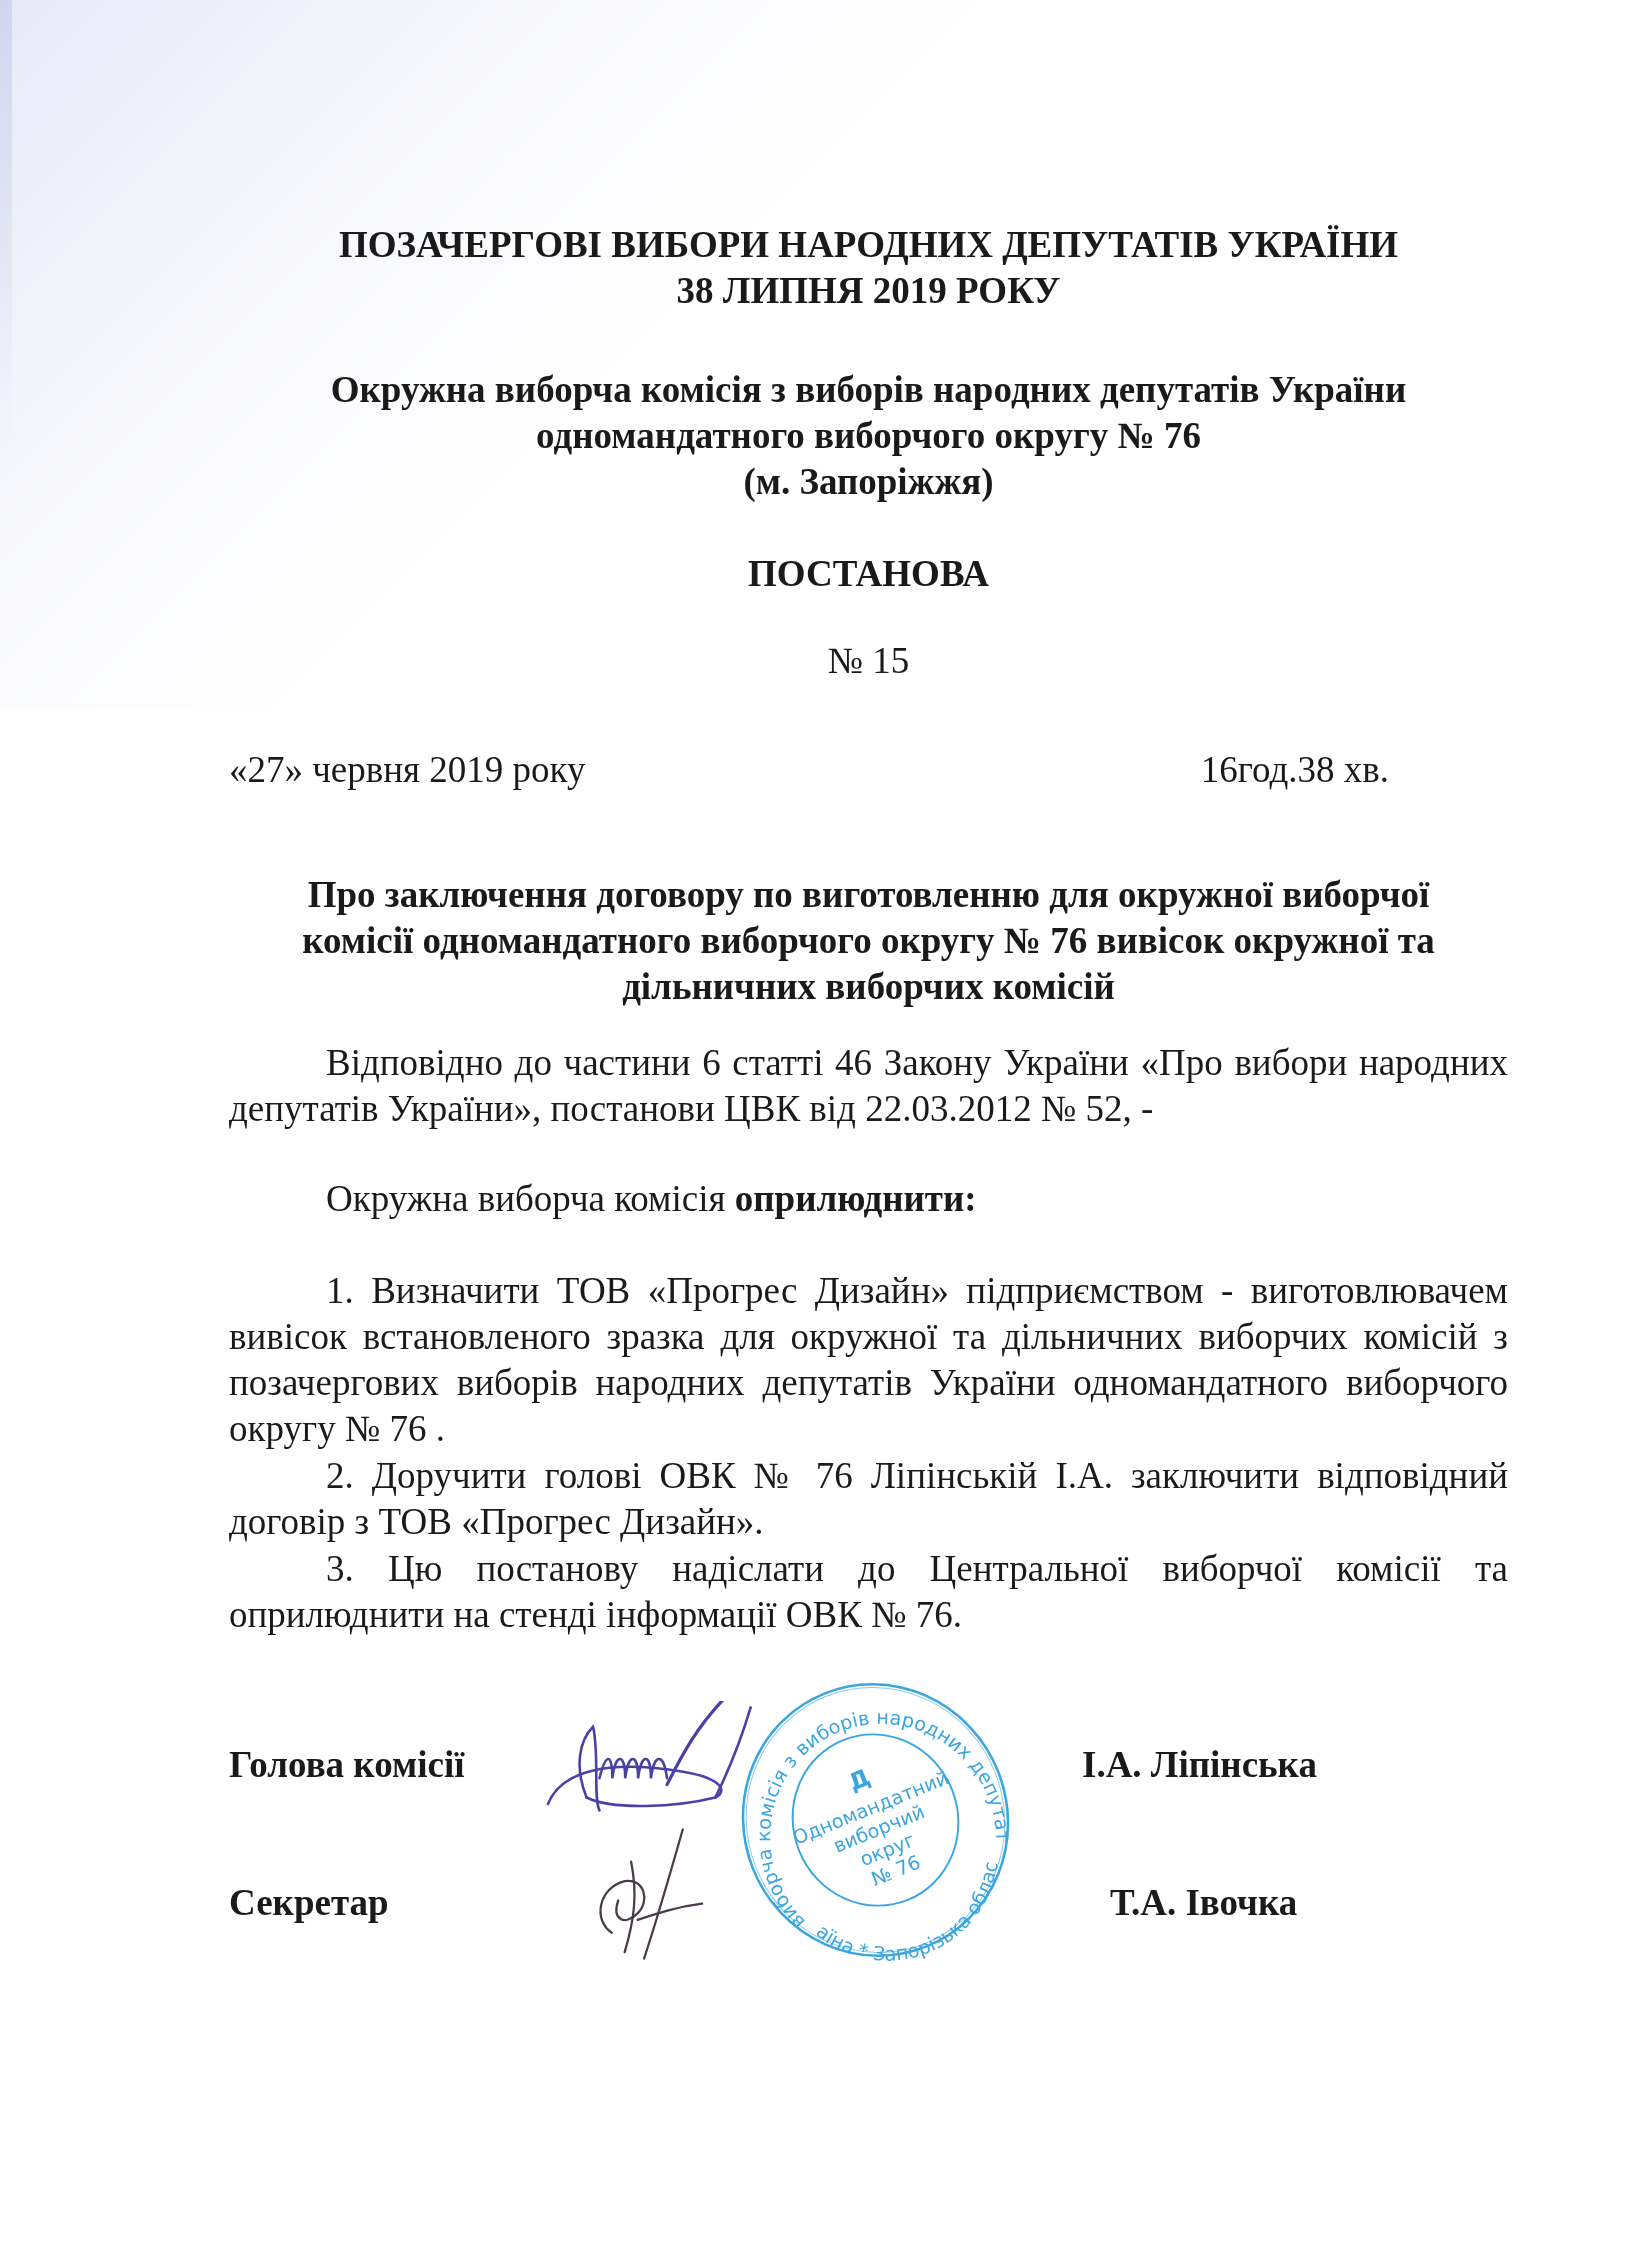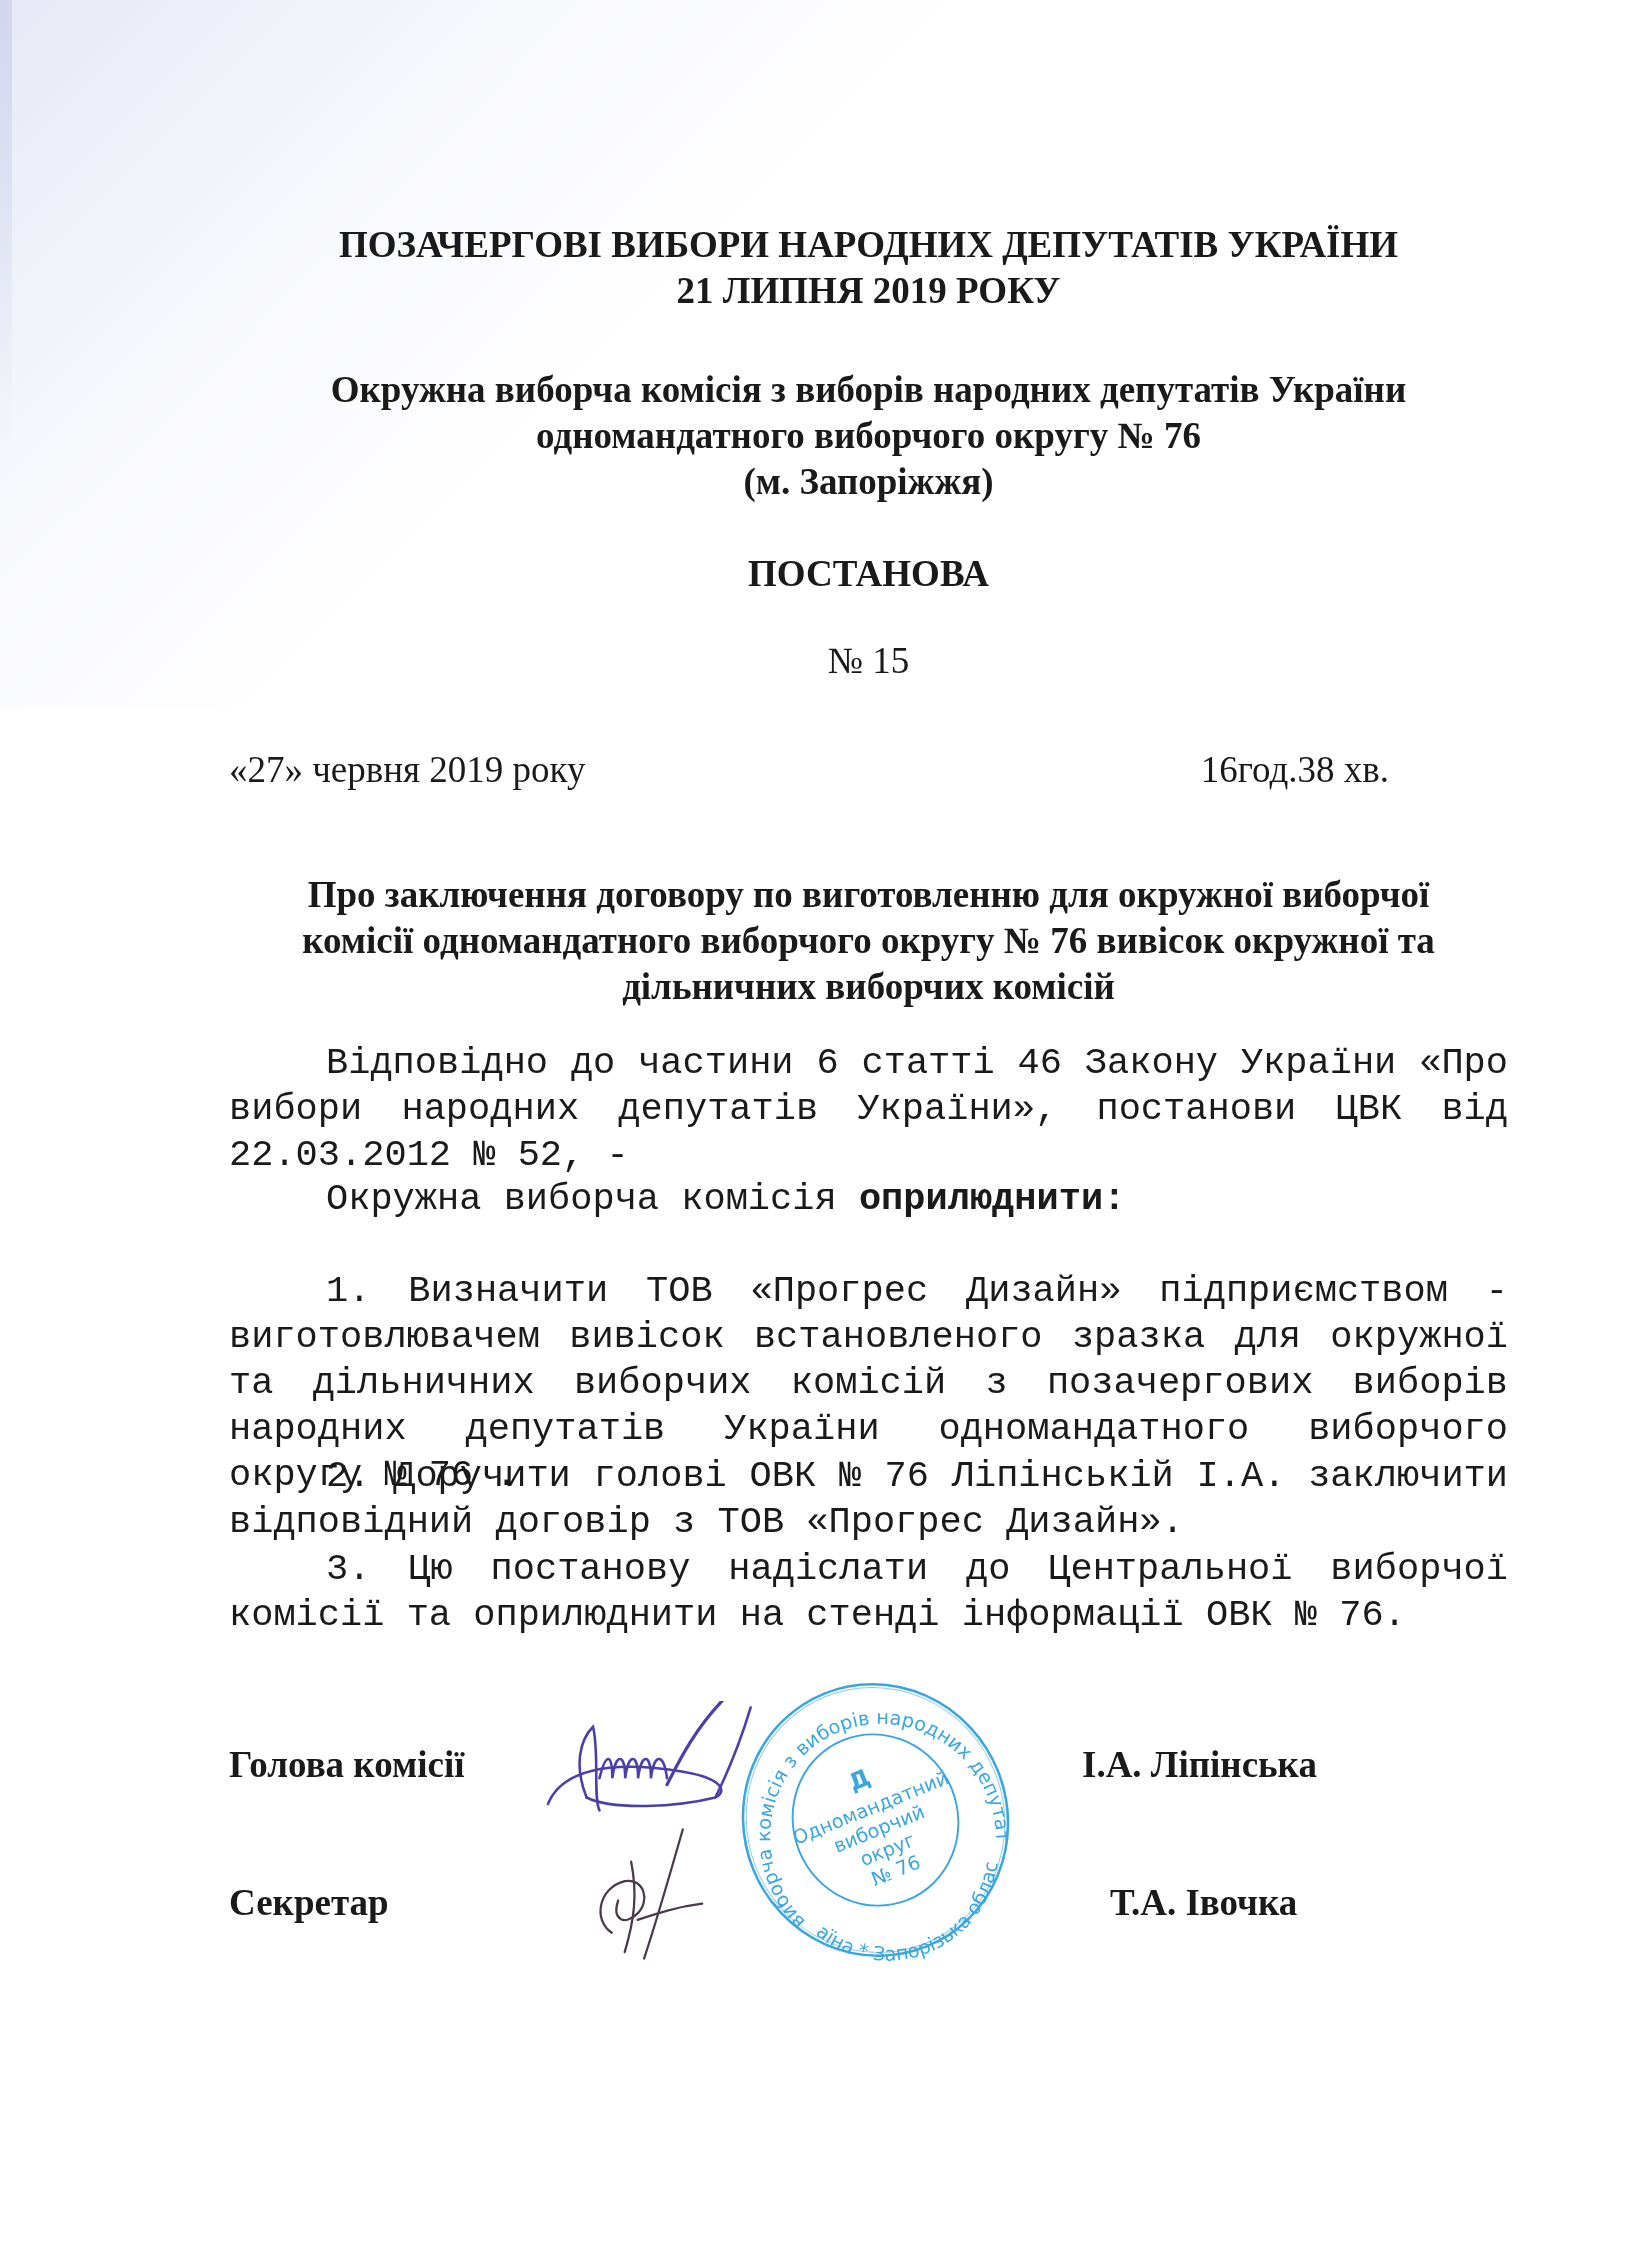--- a/index.html
+++ b/index.html
@@ -19,42 +19,41 @@
     background: linear-gradient(180deg, rgba(190,195,230,0.5), rgba(255,255,255,0));
   }
   .page { position: absolute; left: 0; top: 0; width: 1643px; height: 2261px; }
   .center { position: absolute; left: 229px; width: 1279px; text-align: center; }
   .bold { font-weight: bold; }
   .t-fs { font-size: 37px; line-height: 46px; }
   .para {
     position: absolute; left: 229px; width: 1279px;
     font-size: 37px; line-height: 46px; text-align: justify;
     text-align-last: left;
-    font-family: Liberation Mono, monospace;
   }
   .indent { text-indent: 97px; }
   .date-row { position: absolute; left: 229px; width: 1279px; top: 747px; font-size: 37px; line-height: 46px; }
   .date-left { position: absolute; left: 0; top: 0; text-align: center; }
   .date-right { position: absolute; right: 119px; top: 0; }
   .sig-label { position: absolute; left: 229px; font-size: 37px; font-weight: bold; }
   .sig-name { position: absolute; left: 1082px; font-size: 37px; font-weight: bold; }
   .stamp { position: absolute; left: 734px; top: 1675px; width: 283px; height: 290px; }
   .sig-img { position: absolute; }
 </style>
 </head>
 <body>
 
 <div class="scan-tint"></div>
 <div class="scan-edge"></div>
 
 <div class="page">
 
   <div class="center bold t-fs" style="top:222px;">
     <div>ПОЗАЧЕРГОВІ ВИБОРИ НАРОДНИХ ДЕПУТАТІВ УКРАЇНИ</div>
-    <div>21 ЛИПНЯ 2019 РОКУ</div>
+    <div>38 ЛИПНЯ 2019 РОКУ</div>
   </div>
 
   <div class="center bold t-fs" style="top:367px;">
     <div>Окружна виборча комісія з виборів народних депутатів України</div>
     <div>одномандатного виборчого округу № 76</div>
     <div>(м. Запоріжжя)</div>
   </div>
 
   <div class="center bold t-fs" style="top:551px;">ПОСТАНОВА</div>
   <div class="center t-fs" style="top:638px;">№ 15</div>

